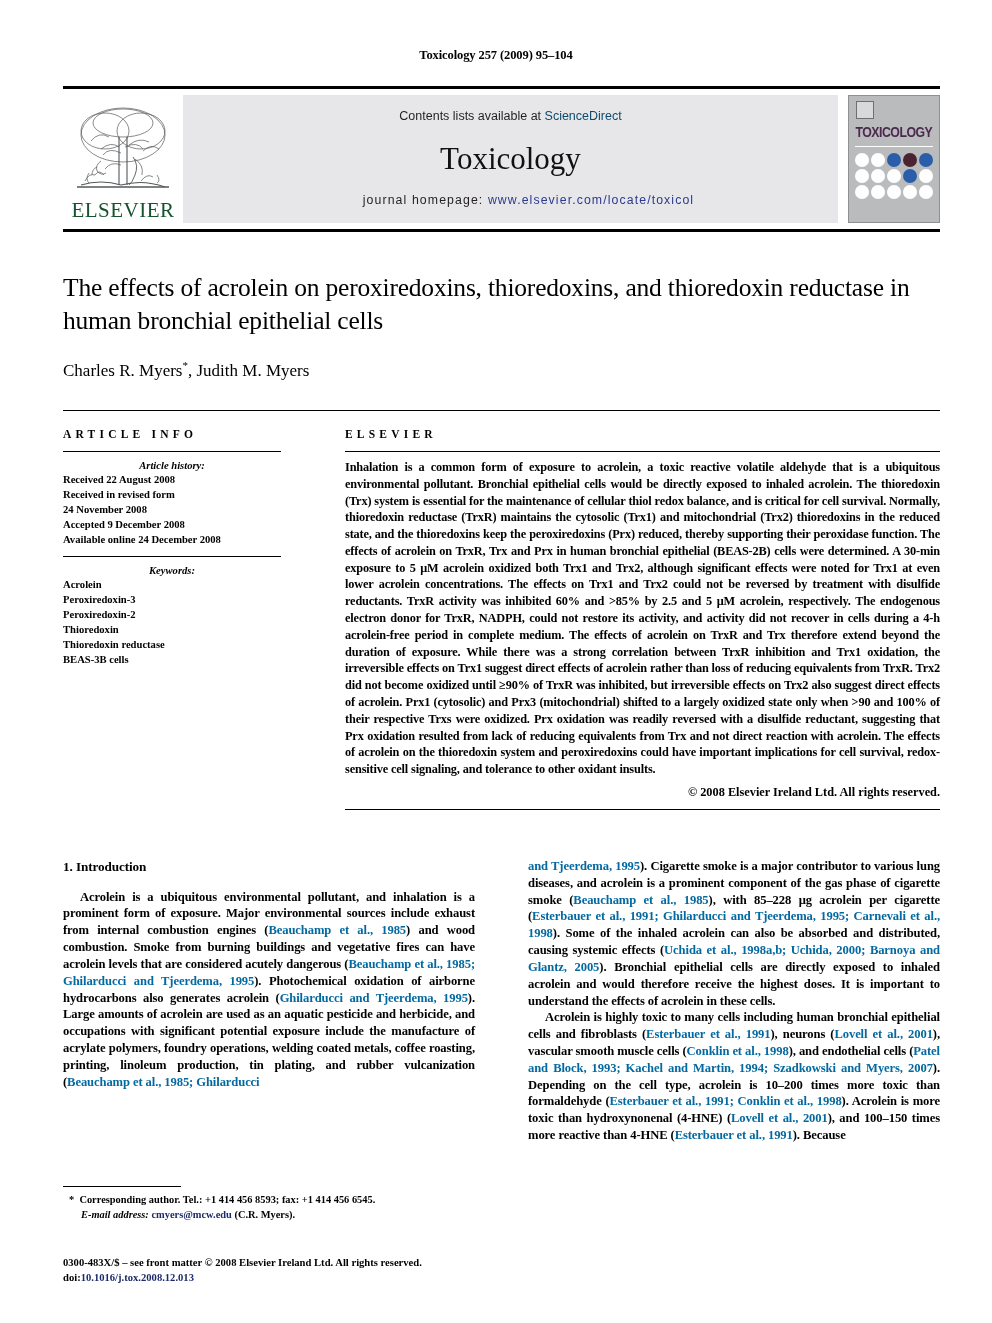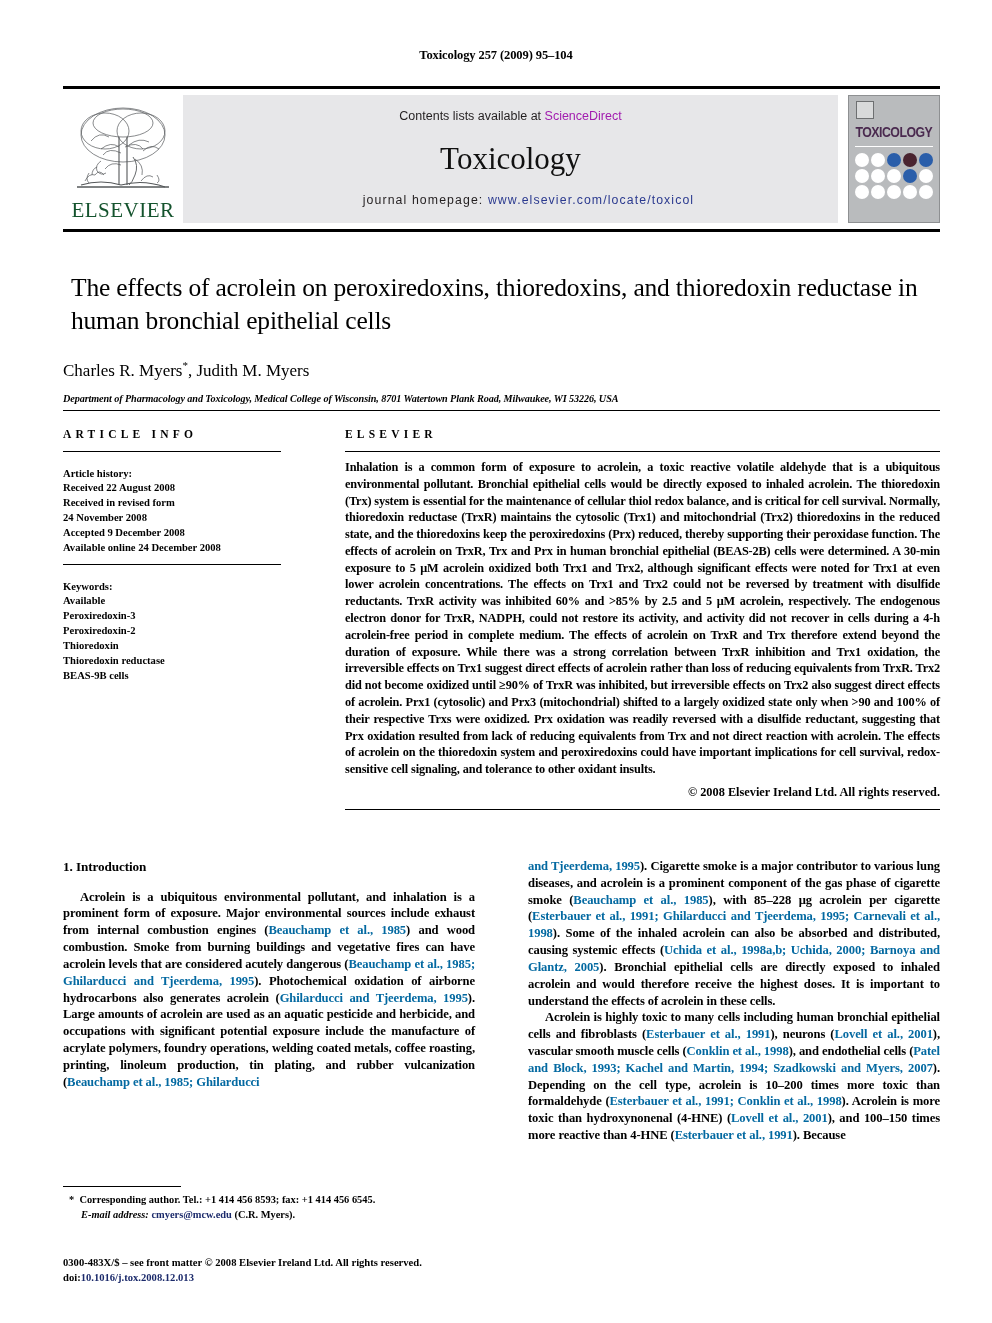--- a/index.html
+++ b/index.html
@@ -76,21 +76,21 @@
     align-items: center;
     justify-content: space-between;
     padding: 14px 0 16px 0;
   }
   .contents-line {
     font-family: "Liberation Sans", sans-serif;
     font-size: 12.5px;
     color: #231f20;
   }
   .contents-line .sd {
-    color: #a21caf;
+    color: #0c4a6e;
   }
   .journal-name {
     font-family: "Liberation Serif", serif;
     font-size: 31px;
     color: #111;
     line-height: 1;
   }
   .homepage-line {
     font-family: "Liberation Sans", sans-serif;
     font-size: 12.3px;
@@ -158,21 +158,21 @@
   .title-block {
     position: absolute;
     top: 272px;
     left: 63px;
     width: 877px;
   }
   .article-title {
     font-size: 25.5px;
     font-weight: normal;
     line-height: 1.28;
-    margin: 0 0 22px 8px;
+    margin: 0 0 22px 0;
     letter-spacing: -0.2px;
   }
   .authors {
     font-size: 17px;
     margin: 0 0 12px 0;
   }
   .authors sup {
     font-size: 11px;
     vertical-align: super;
   }
@@ -214,22 +214,24 @@
   .hr-thick {
     border-bottom: 1.6px solid #000;
     margin-bottom: 7px;
   }
   .hr-thin {
     border-bottom: 1px solid #000;
     margin: 9px 0 7px 0;
   }
   .info-label {
     font-size: 10.6px;
-    font-weight: bold;
-    margin: 16px 0 1px 0;
+    font-style: italic;
+    font-weight: bold;
+    margin: 8px 0 1px 0;
+    text-align: center;
   }
   .info-line {
     font-size: 10.6px;
     font-weight: bold;
     margin: 0;
     line-height: 1.42;
   }
   .abstract-body {
     font-size: 12.3px;
     font-weight: bold;
@@ -381,44 +383,43 @@
 
     </div>
     <div class="masthead-bottom-rule"></div>
   </div>
 
   <div class="title-block">
     <h1 class="article-title">The effects of acrolein on peroxiredoxins, thioredoxins, and thioredoxin reductase in human bronchial epithelial cells</h1>
     <div class="authors">
       <span>Charles R. Myers</span><sup>*</sup><span>, Judith M. Myers</span>
     </div>
-    <div class="affiliation">Department of Pharmacology and Toxicology, Medical College of Wisconsin, 8701 Watertown Plank Road, Milwaukee, WI 53226, USA</div>
   </div>
   <div class="title-rule"></div>
 
   <div class="info-col">
     <div class="sec-head">ARTICLE INFO</div>
     <div class="hr-thick"></div>
     <div class="info-label">Article history:</div>
     <div id="history-list">
         <div class="info-line">Received 22 August 2008</div>
         <div class="info-line">Received in revised form</div>
         <div class="info-line">24 November 2008</div>
         <div class="info-line">Accepted 9 December 2008</div>
         <div class="info-line">Available online 24 December 2008</div>
       </div>
     <div class="hr-thin"></div>
     <div class="info-label">Keywords:</div>
     <div id="keywords-list">
-        <div class="info-line">Available</div>
+        <div class="info-line">Acrolein</div>
         <div class="info-line">Peroxiredoxin-3</div>
         <div class="info-line">Peroxiredoxin-2</div>
         <div class="info-line">Thioredoxin</div>
         <div class="info-line">Thioredoxin reductase</div>
-        <div class="info-line">BEAS-9B cells</div>
+        <div class="info-line">BEAS-3B cells</div>
       </div>
   </div>
 
   <div class="abstract-col">
     <div class="sec-head">ELSEVIER</div>
     <div class="hr-thick"></div>
     <p class="abstract-body">Inhalation is a common form of exposure to acrolein, a toxic reactive volatile aldehyde that is a ubiquitous environmental pollutant. Bronchial epithelial cells would be directly exposed to inhaled acrolein. The thioredoxin (Trx) system is essential for the maintenance of cellular thiol redox balance, and is critical for cell survival. Normally, thioredoxin reductase (TrxR) maintains the cytosolic (Trx1) and mitochondrial (Trx2) thioredoxins in the reduced state, and the thioredoxins keep the peroxiredoxins (Prx) reduced, thereby supporting their peroxidase function. The effects of acrolein on TrxR, Trx and Prx in human bronchial epithelial (BEAS-2B) cells were determined. A 30-min exposure to 5 μM acrolein oxidized both Trx1 and Trx2, although significant effects were noted for Trx1 at even lower acrolein concentrations. The effects on Trx1 and Trx2 could not be reversed by treatment with disulfide reductants. TrxR activity was inhibited 60% and &gt;85% by 2.5 and 5 μM acrolein, respectively. The endogenous electron donor for TrxR, NADPH, could not restore its activity, and activity did not recover in cells during a 4-h acrolein-free period in complete medium. The effects of acrolein on TrxR and Trx therefore extend beyond the duration of exposure. While there was a strong correlation between TrxR inhibition and Trx1 oxidation, the irreversible effects on Trx1 suggest direct effects of acrolein rather than loss of reducing equivalents from TrxR. Trx2 did not become oxidized until ≥90% of TrxR was inhibited, but irreversible effects on Trx2 also suggest direct effects of acrolein. Prx1 (cytosolic) and Prx3 (mitochondrial) shifted to a largely oxidized state only when &gt;90 and 100% of their respective Trxs were oxidized. Prx oxidation was readily reversed with a disulfide reductant, suggesting that Prx oxidation resulted from lack of reducing equivalents from Trx and not direct reaction with acrolein. The effects of acrolein on the thioredoxin system and peroxiredoxins could have important implications for cell survival, redox-sensitive cell signaling, and tolerance to other oxidant insults.</p>
     <p class="copyright">© 2008 Elsevier Ireland Ltd. All rights reserved.</p>
     <div class="abstract-rule"></div>
   </div>

